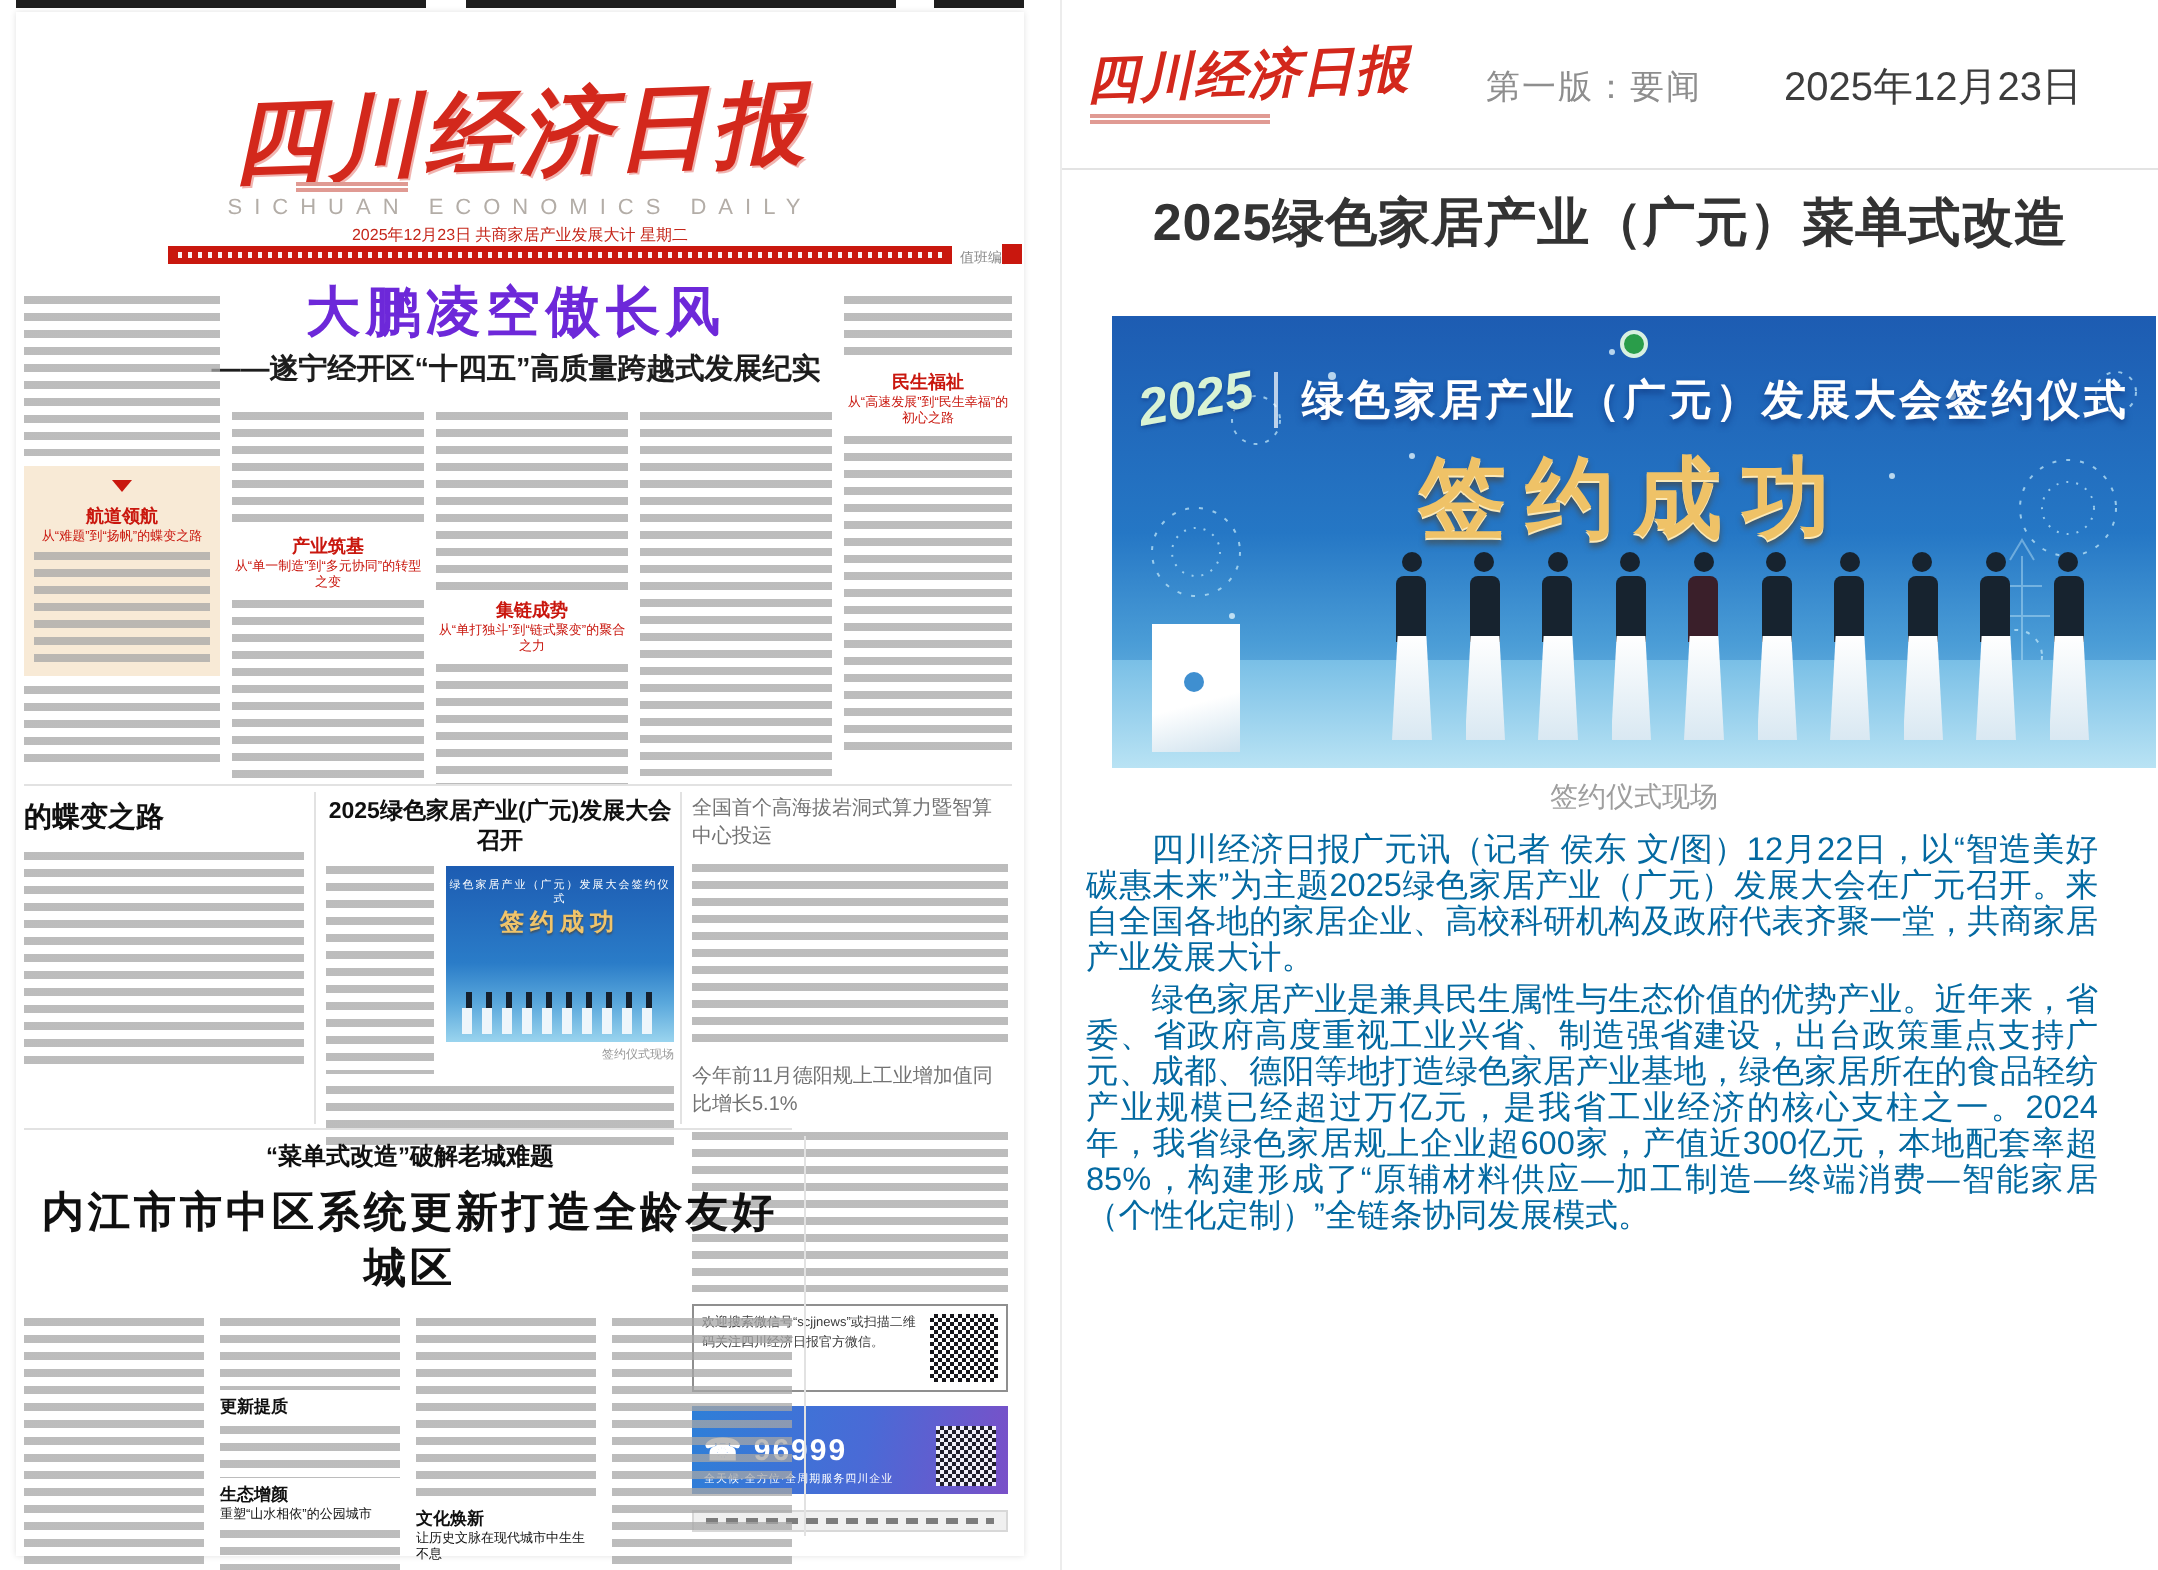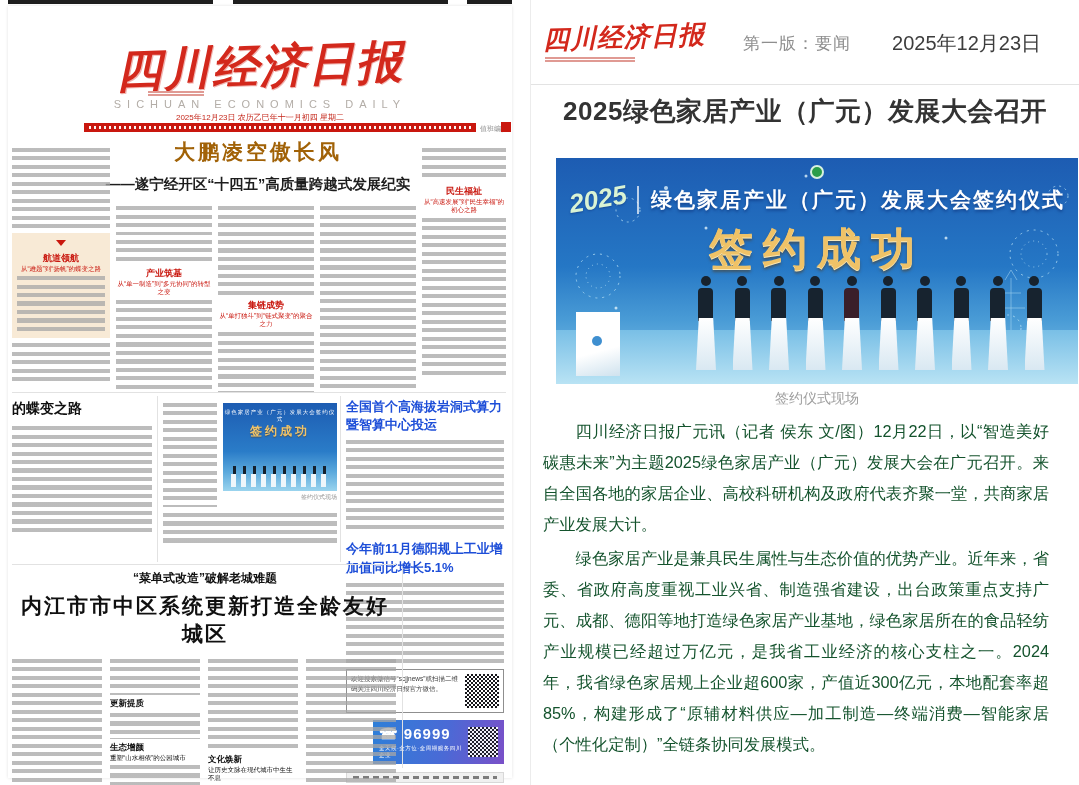--- a/index.html
+++ b/index.html
@@ -21,22 +21,22 @@
   .mh-fp { left:140px; top:84px; width:56px; }
   .mh-fp i { display:block; height:2px; background:#e09a93; margin:1px 0; }
   .mh-eng { top:92px; left:0; right:0; text-align:center; font-size:11px; color:#b3ada7; letter-spacing:6px; }
   .mh-date { top:106px; left:0; right:0; text-align:center; font-size:8px; color:#c5271b; }
   .mh-bar { top:117px; left:76px; width:392px; height:9px; background:#c9170e; }
   .mh-bar::after { content:""; position:absolute; left:5px; right:5px; top:3px; height:3px;
       background:repeating-linear-gradient(90deg, rgba(255,255,255,.95) 0 2px, transparent 2px 5px); }
   .mh-duty { top:118px; left:472px; font-size:7px; color:#8a8a8a; white-space:nowrap; }
   .mh-sq { top:116px; left:493px; width:10px; height:10px; background:#c9170e; }
 
-  .lead-title { top:132px; left:100px; width:300px; text-align:center; font-size:21px;
-                font-weight:800; color:#a16207; letter-spacing:3px; }
+  .lead-title { top:132px; left:100px; width:300px; text-align:center; font-size:27px;
+                font-weight:800; color:#6d28d9; letter-spacing:3px; }
   .lead-sub { top:169px; left:60px; width:380px; text-align:center; font-size:14.5px;
               font-weight:700; color:#1d1d1d; }
 
   .col { position:absolute; }
   .fl { background-image:repeating-linear-gradient(to bottom,#a6a6a6 0 4px, transparent 4px 8.5px);
         opacity:.75; }
   .rh { color:#c9170e; text-align:center; padding:3px 0; }
   .rh .h { font-size:9px; font-weight:700; }
   .rh .s { font-size:6.5px; line-height:1.3; }
   .bxbox { background:#f8ead6; padding:7px 5px 6px; margin:5px 0; }
@@ -53,26 +53,26 @@
   .mp-banner { position:absolute; top:6px; left:0; right:0; text-align:center; font-size:5.5px;
                color:#fff; letter-spacing:1px; }
   .mp-main { position:absolute; top:20px; left:0; right:0; text-align:center; font-size:12px;
              font-weight:800; letter-spacing:3px; color:#f0c46a; text-shadow:0 1px 1px rgba(90,50,0,.5); }
   .mp-crowd { position:absolute; bottom:16px; left:10px; right:10px; height:9px;
       background:repeating-linear-gradient(90deg,#15212e 0 3px, transparent 3px 10px); }
   .mp-pods { position:absolute; bottom:4px; left:8px; right:8px; height:13px;
       background:repeating-linear-gradient(90deg,#eef6fb 0 5px, transparent 5px 10px); }
   .mini-cap { text-align:right; font-size:6px; color:#999; margin-top:2px; }
 
-  .rail-title { font-size:13px; font-weight:700; color:#1d4ed8; line-height:1.4; }
+  .rail-title { font-size:10px; font-weight:400; color:#737373; line-height:1.4; }
   .wechat { display:flex; gap:4px; border:1px solid #8f8f8f; padding:4px; margin-top:6px; }
   .wechat .txt { font-size:6.5px; color:#3c3c3c; line-height:1.6; flex:1; }
   .qr { background:repeating-conic-gradient(#17171b 0% 25%, #fff 0% 50%) 0 0/4px 4px; }
-  .hot { display:flex; align-items:center; gap:6px; margin-top:7px; padding:4px 6px; height:44px;
-         background:linear-gradient(100deg,#2e7fd8 0%,#4a6ad6 55%,#7a50c8 100%); color:#fff;margin-left:27px; }
+  .hot { display:flex; align-items:flex-end; gap:6px; margin-top:7px; padding:4px 6px; height:44px;
+         background:linear-gradient(100deg,#2e7fd8 0%,#4a6ad6 55%,#7a50c8 100%); color:#fff; }
   .hot .ph { font-size:15px; font-weight:800; letter-spacing:1px; }
   .hot .sl { font-size:5.5px; margin-top:2px; letter-spacing:.5px; }
   .credits { margin-top:8px; height:11px; border:1px solid #d8d8d8; background:#f0f0f0; position:relative; }
   .credits::after { content:""; position:absolute; inset:3px 6px;
       background:repeating-linear-gradient(90deg,#7c7c7c 0 6px, transparent 6px 10px); }
 
   .kick { text-align:center; font-size:12px; font-weight:700; color:#101010; }
   .btitle { text-align:center; font-size:21px; font-weight:800; color:#101010;
             letter-spacing:2px; margin-top:5px; }
   .bcols { display:flex; gap:8px; margin-top:11px; }
@@ -118,42 +118,42 @@
   .person { position:absolute; bottom:62px; width:15px; height:46px; }
   .person .head { width:10px; height:10px; border-radius:50%; background:#17232f; margin:0 auto; }
   .person .torso { width:15px; height:33px; background:#17232f; border-radius:4px 4px 0 0; margin-top:2px; }
   .bigpodium { position:absolute; left:20px; bottom:8px; width:44px; height:64px;
                background:linear-gradient(165deg,#ffffff 60%,#cfe2ee); }
   .bigpodium i { position:absolute; left:16px; top:24px; width:10px; height:10px; border-radius:50%;
                  background:#3f8fd0; }
 
   .caption { top:390px; left:25px; width:522px; text-align:center; font-size:14px; color:#9e9e9e; }
   .bodytext { top:416px; left:12px; width:506px; }
-  .bodytext p { font-size:16.3px; line-height:31px; color:#14532d; text-align:justify;
+  .bodytext p { font-size:16.3px; line-height:18px; color:#0369a1; text-align:justify;
                 text-indent:2em; margin-bottom:3px; }
 </style>
 </head>
 <body>
 <div id="app">
 
   <div class="strip" style="left:8px;width:205px"></div>
   <div class="strip" style="left:233px;width:215px"></div>
   <div class="strip" style="left:467px;width:45px"></div>
   <div class="strip" style="left:555px;width:350px"></div>
   <div class="strip" style="left:935px;width:144px"></div>
 
   <div id="paper">
 
     <div class="abs mh-title">四川经济日报</div>
     <div class="abs mh-fp">
         <i></i>
         <i></i>
       </div>
     <div class="abs mh-eng">SICHUAN ECONOMICS DAILY</div>
-    <div class="abs mh-date">2025年12月23日 农历乙巳年十一月初四 星期二</div>
+    <div class="abs mh-date">2025年12月23日 共商家居产业发展大计 星期二</div>
     <div class="abs mh-bar"></div>
     <div class="abs mh-duty">值班编委</div>
     <div class="abs mh-sq"></div>
 
     <div class="abs lead-title">大鹏凌空傲长风</div>
     <div class="abs lead-sub">——遂宁经开区“十四五”高质量跨越式发展纪实</div>
 
     <div class="col" style="left:4px;top:142px;width:98px">
       <div class="fl" style="height:80px"></div>
       <div class="bxbox">
@@ -196,20 +196,21 @@
 
     <div class="abs rule" style="top:386px;left:4px;width:494px;height:1px"></div>
 
     <div class="col" style="left:4px;top:392px;width:140px">
       <div class="t-h">的蝶变之路</div>
       <div class="fl" style="height:108px;margin-top:8px"></div>
     </div>
     <div class="abs rule" style="left:149px;top:390px;width:1px;height:166px"></div>
 
     <div class="col" style="left:155px;top:392px;width:174px">
+      <div class="home-title">2025绿色家居产业(广元)发展大会召开</div>
       <div class="home-row">
         <div class="fl" style="width:54px;height:104px"></div>
         <div>
           <div class="miniphoto">
             <div class="mp-banner">绿色家居产业（广元）发展大会签约仪式</div>
             <div class="mp-main">签约成功</div>
             <div class="mp-crowd"></div>
             <div class="mp-pods"></div>
           </div>
           <div class="mini-cap">签约仪式现场</div>
@@ -279,21 +280,21 @@
   <div id="rpanel">
     <div class="abs r-logo">四川经济日报</div>
     <div class="abs r-fp">
         <i></i>
         <i></i>
       </div>
     <div class="abs r-section">第一版：要闻</div>
     <div class="abs r-date">2025年12月23日</div>
     <div class="abs r-hr"></div>
 
-    <div class="abs r-title">2025绿色家居产业（广元）发展大会召开</div>
+    <div class="abs r-title">2025绿色家居产业（广元）菜单式改造</div>
 
     <div class="abs photo">
       <svg viewBox="0 0 522 226">
         <g stroke="#bfe6f8" fill="none" opacity=".75">
           <circle cx="42" cy="118" r="22" stroke-dasharray="2 5"></circle>
           <circle cx="42" cy="118" r="12" stroke-dasharray="1 4"></circle>
           <circle cx="72" cy="52" r="12" stroke-dasharray="2 4"></circle>
           <circle cx="20" cy="190" r="16" stroke-dasharray="2 5"></circle>
           <circle cx="478" cy="96" r="24" stroke-dasharray="2 5"></circle>
           <circle cx="478" cy="96" r="13" stroke-dasharray="1 4"></circle>

